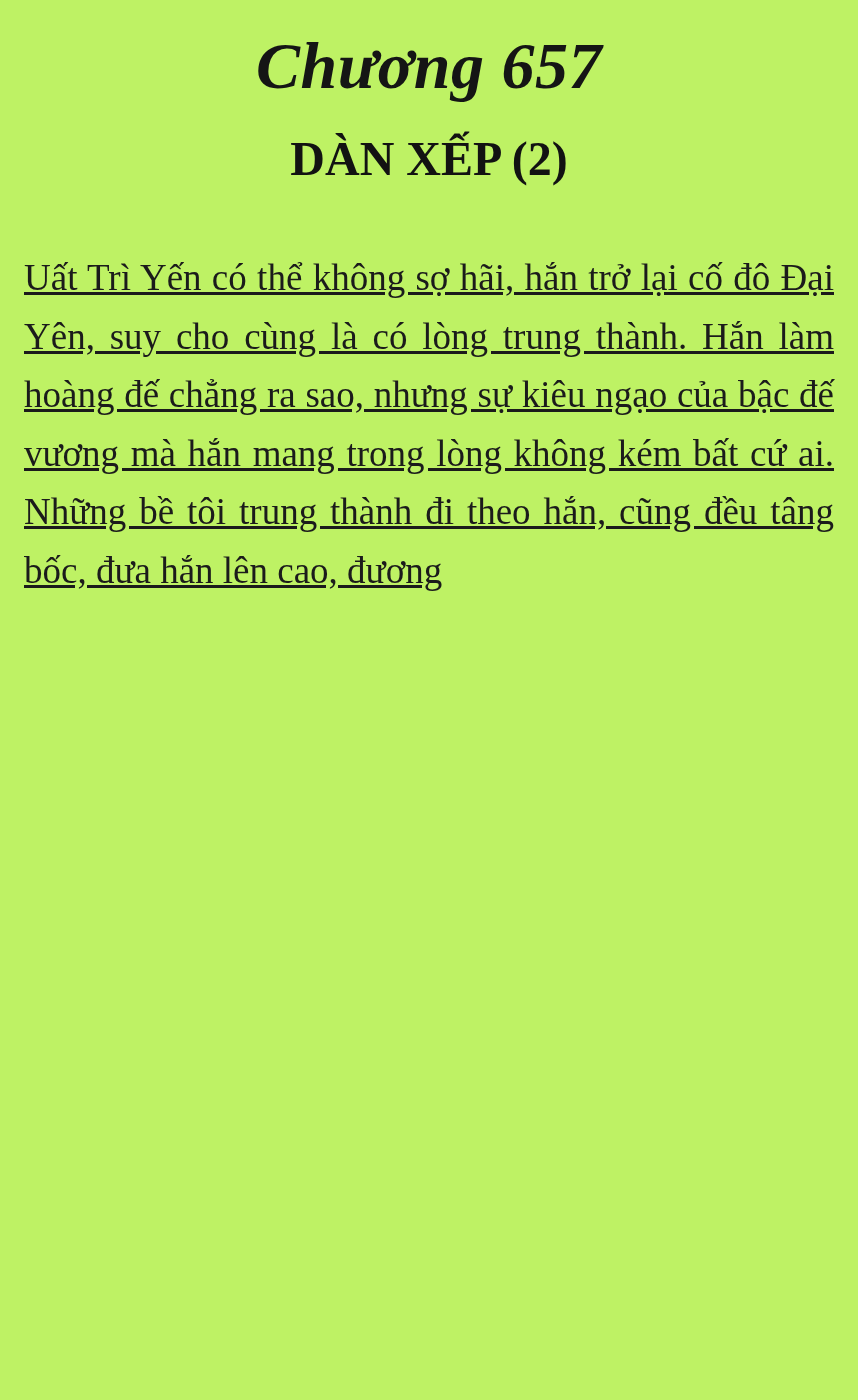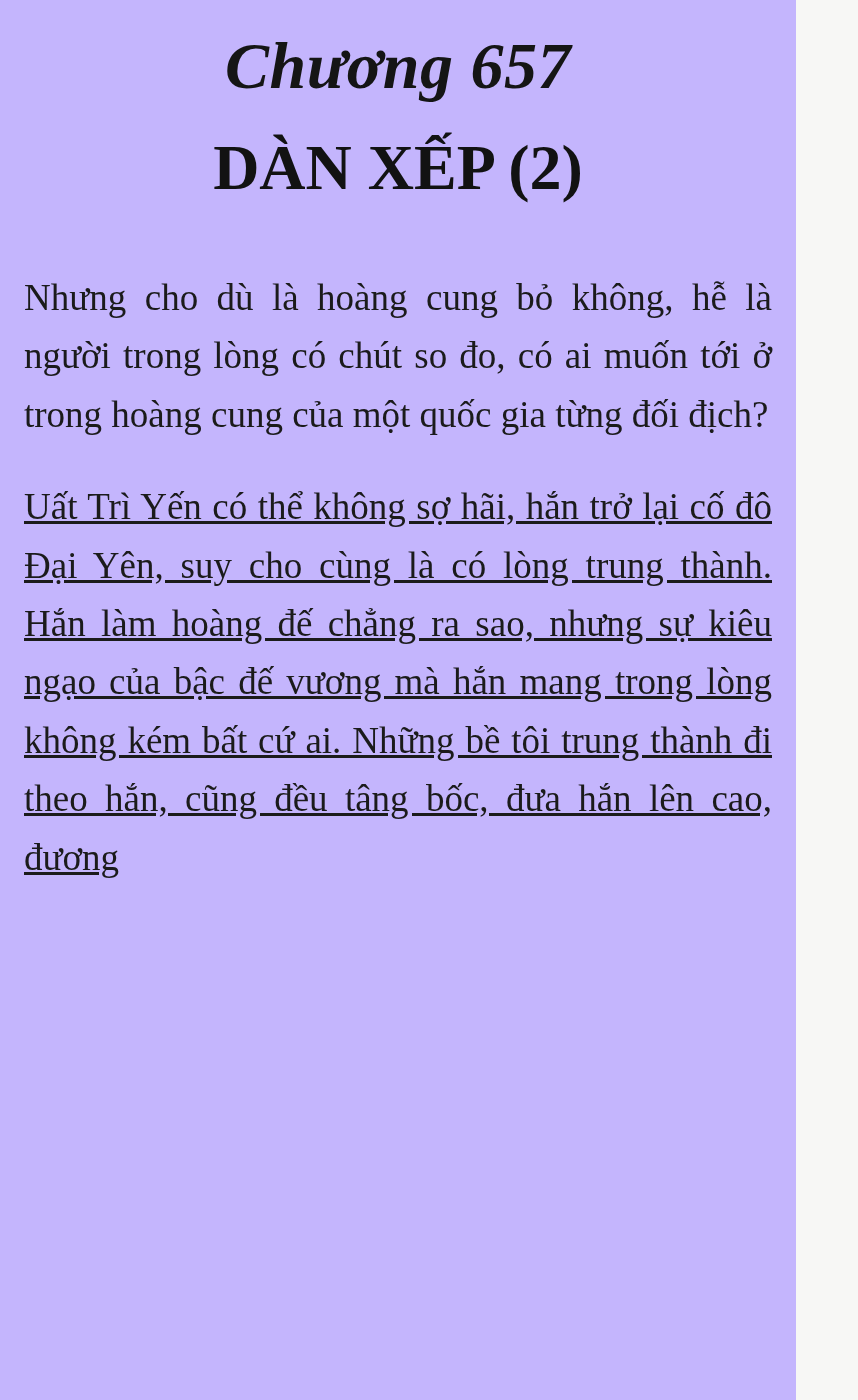--- a/index.html
+++ b/index.html
@@ -8,40 +8,40 @@
     background: #f7f7f5;
   }
   body {
     width: 858px;
     height: 1400px;
     overflow: hidden;
     font-family: "Liberation Serif", "DejaVu Serif", serif;
     color: #1b1b1b;
   }
   .page {
-    width: 796px;
+    width: 858px;
     min-height: 1400px;
     box-sizing: border-box;
     padding: 18px 24px 0 24px;
-    background: #c4b5fd;
+    background: #bef264;
   }
   .chapter-number {
     text-align: center;
     font-style: italic;
     font-weight: 700;
     font-size: 66px;
     line-height: 1.15;
     letter-spacing: 0.5px;
     margin: 10px 0 0 0;
     color: #151515;
   }
   .chapter-title {
     text-align: center;
     font-weight: 700;
-    font-size: 64px;
+    font-size: 48px;
     line-height: 1.2;
     margin: 26px 0 0 0;
     color: #121212;
   }
   .body-text {
     margin-top: 62px;
   }
   p.para {
     font-size: 37px;
     line-height: 1.58;
@@ -67,17 +67,16 @@
 </head>
 <body>
 
 <div class="page">
 
   <h1 class="chapter-number">Chương 657</h1>
 
   <h2 class="chapter-title">DÀN XẾP (2)</h2>
 
   <div class="body-text">
-    <p class="para">Nhưng cho dù là hoàng cung bỏ không, hễ là người trong lòng có chút so đo, có ai muốn tới ở trong hoàng cung của một quốc gia từng đối địch?</p>
     <p class="para">Uất Trì Yến có thể không sợ hãi, hắn trở lại cố đô Đại Yên, suy cho cùng là có lòng trung thành. Hắn làm hoàng đế chẳng ra sao, nhưng sự kiêu ngạo của bậc đế vương mà hắn mang trong lòng không kém bất cứ ai. Những bề tôi trung thành đi theo hắn, cũng đều tâng bốc, đưa hắn lên cao, đương</p>
   </div>
 
 </div>
 
 </body></html>

